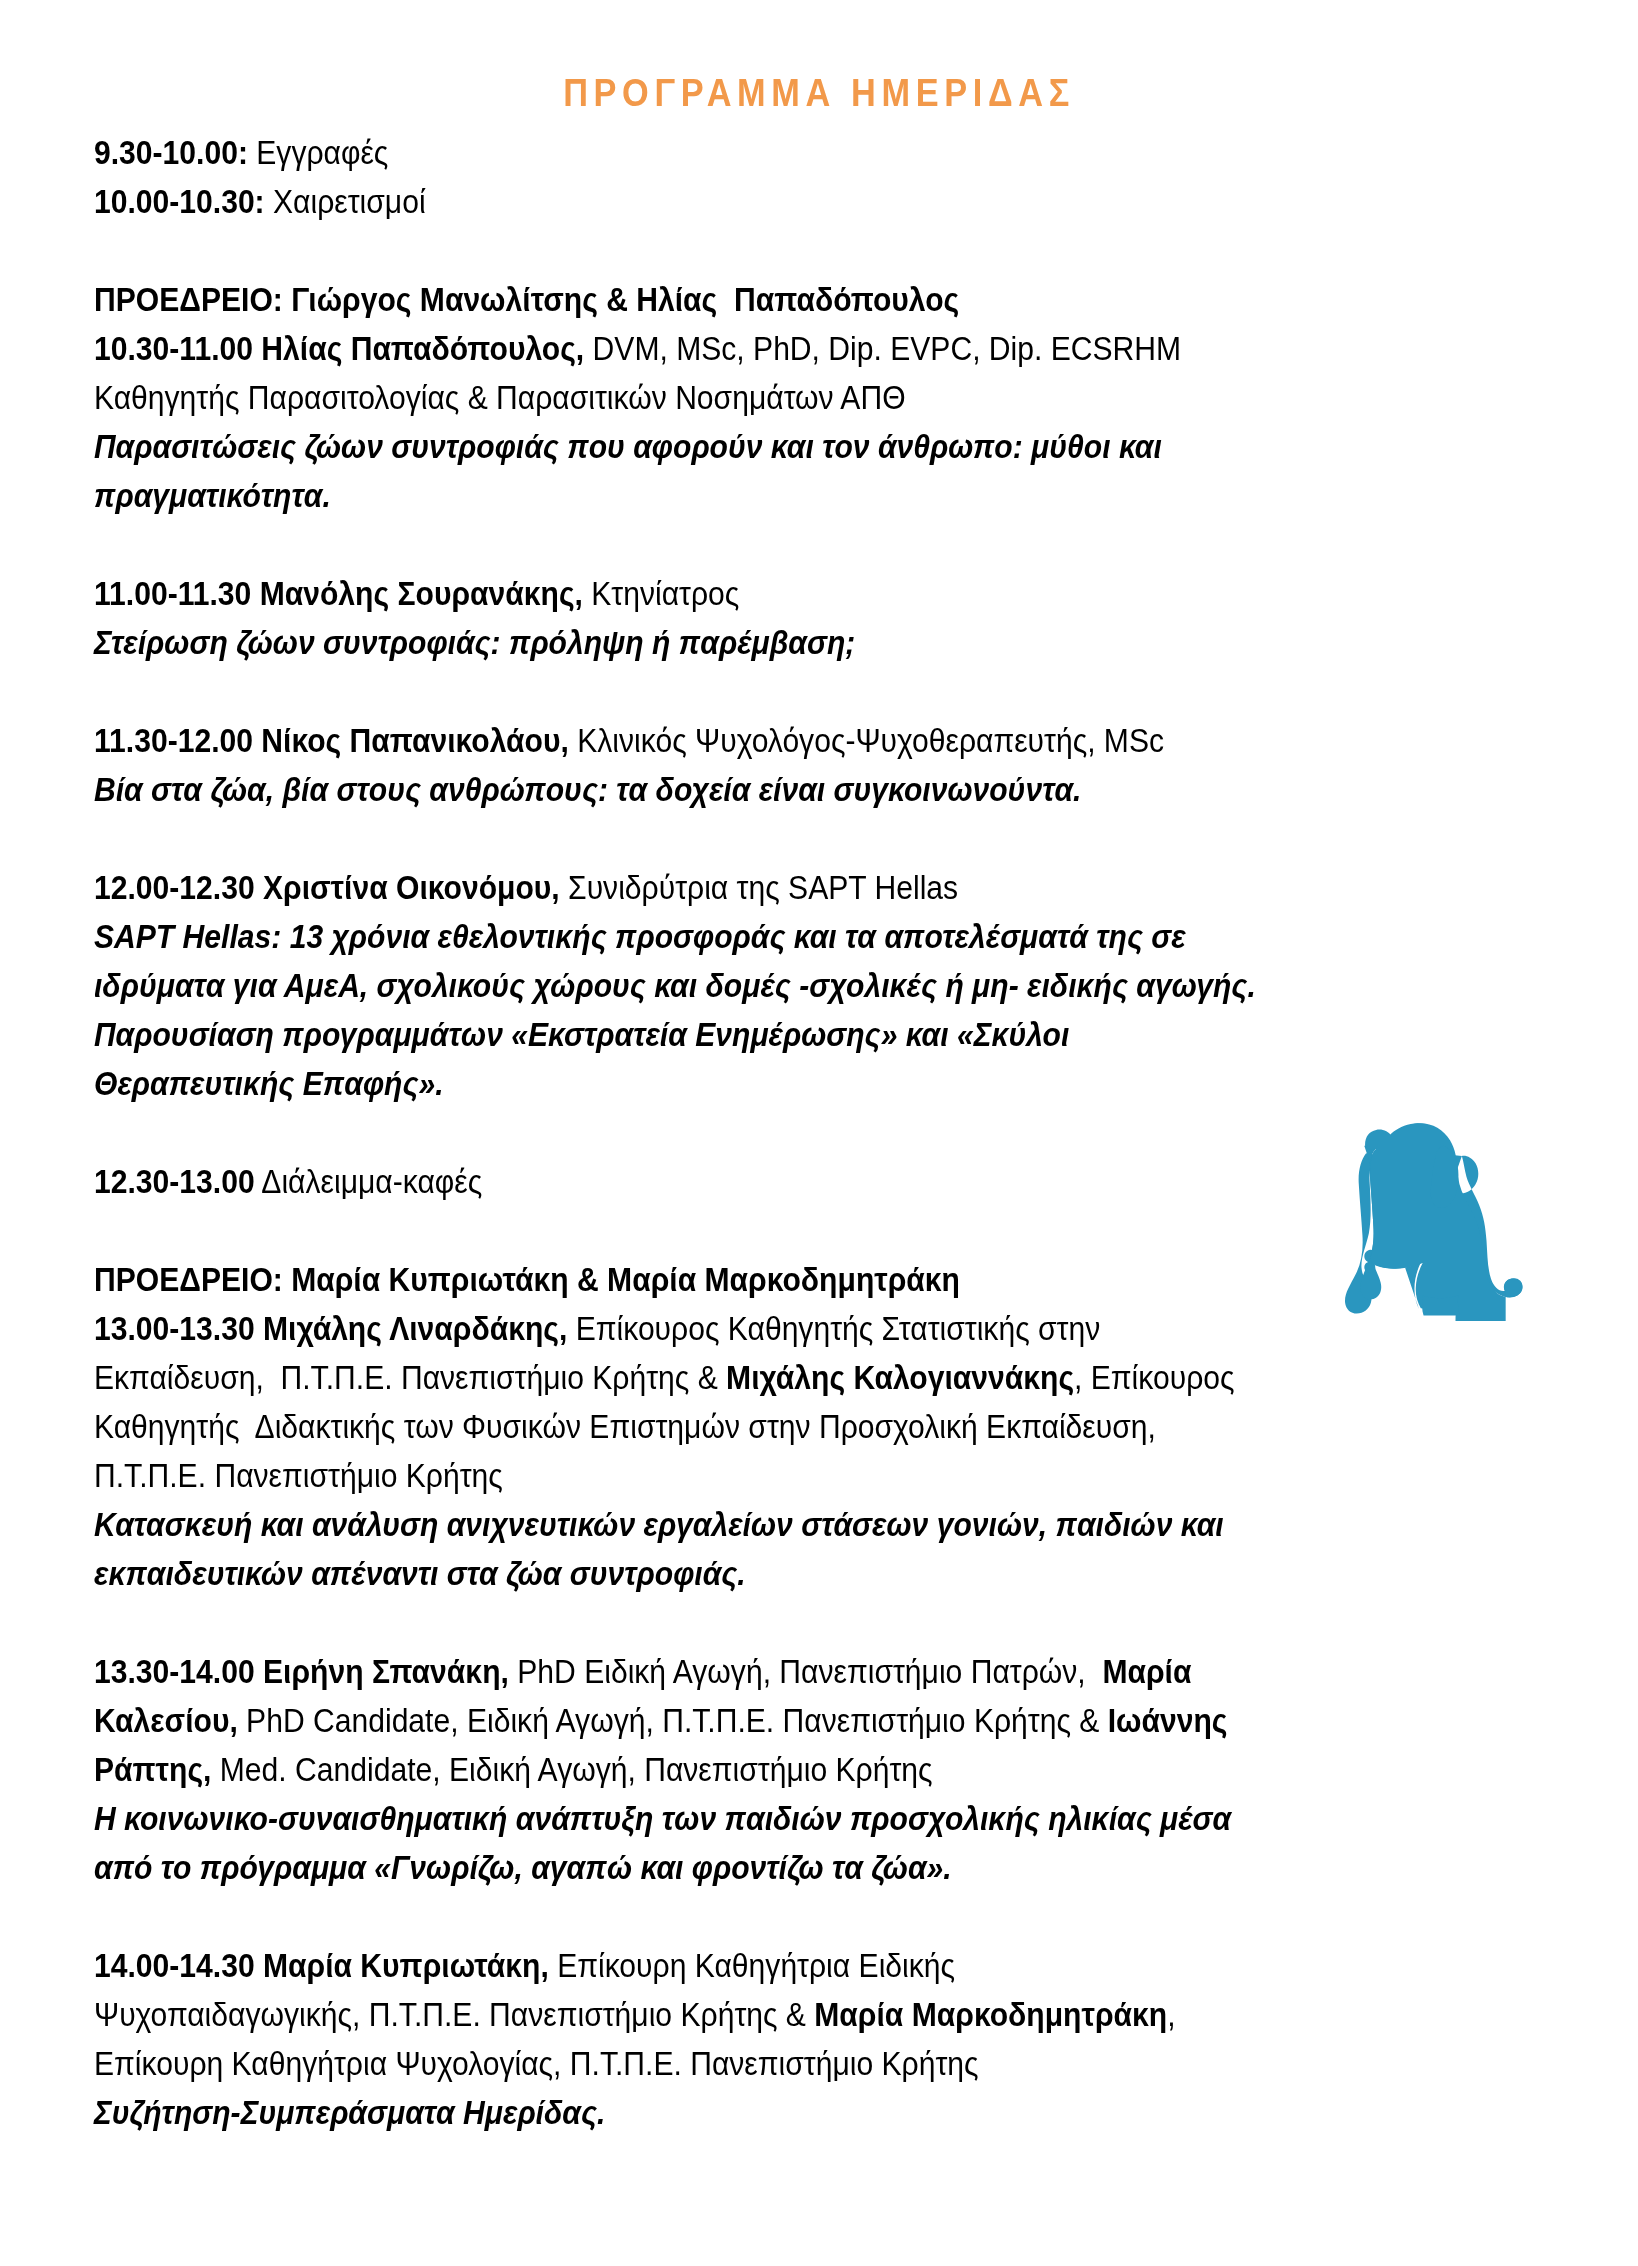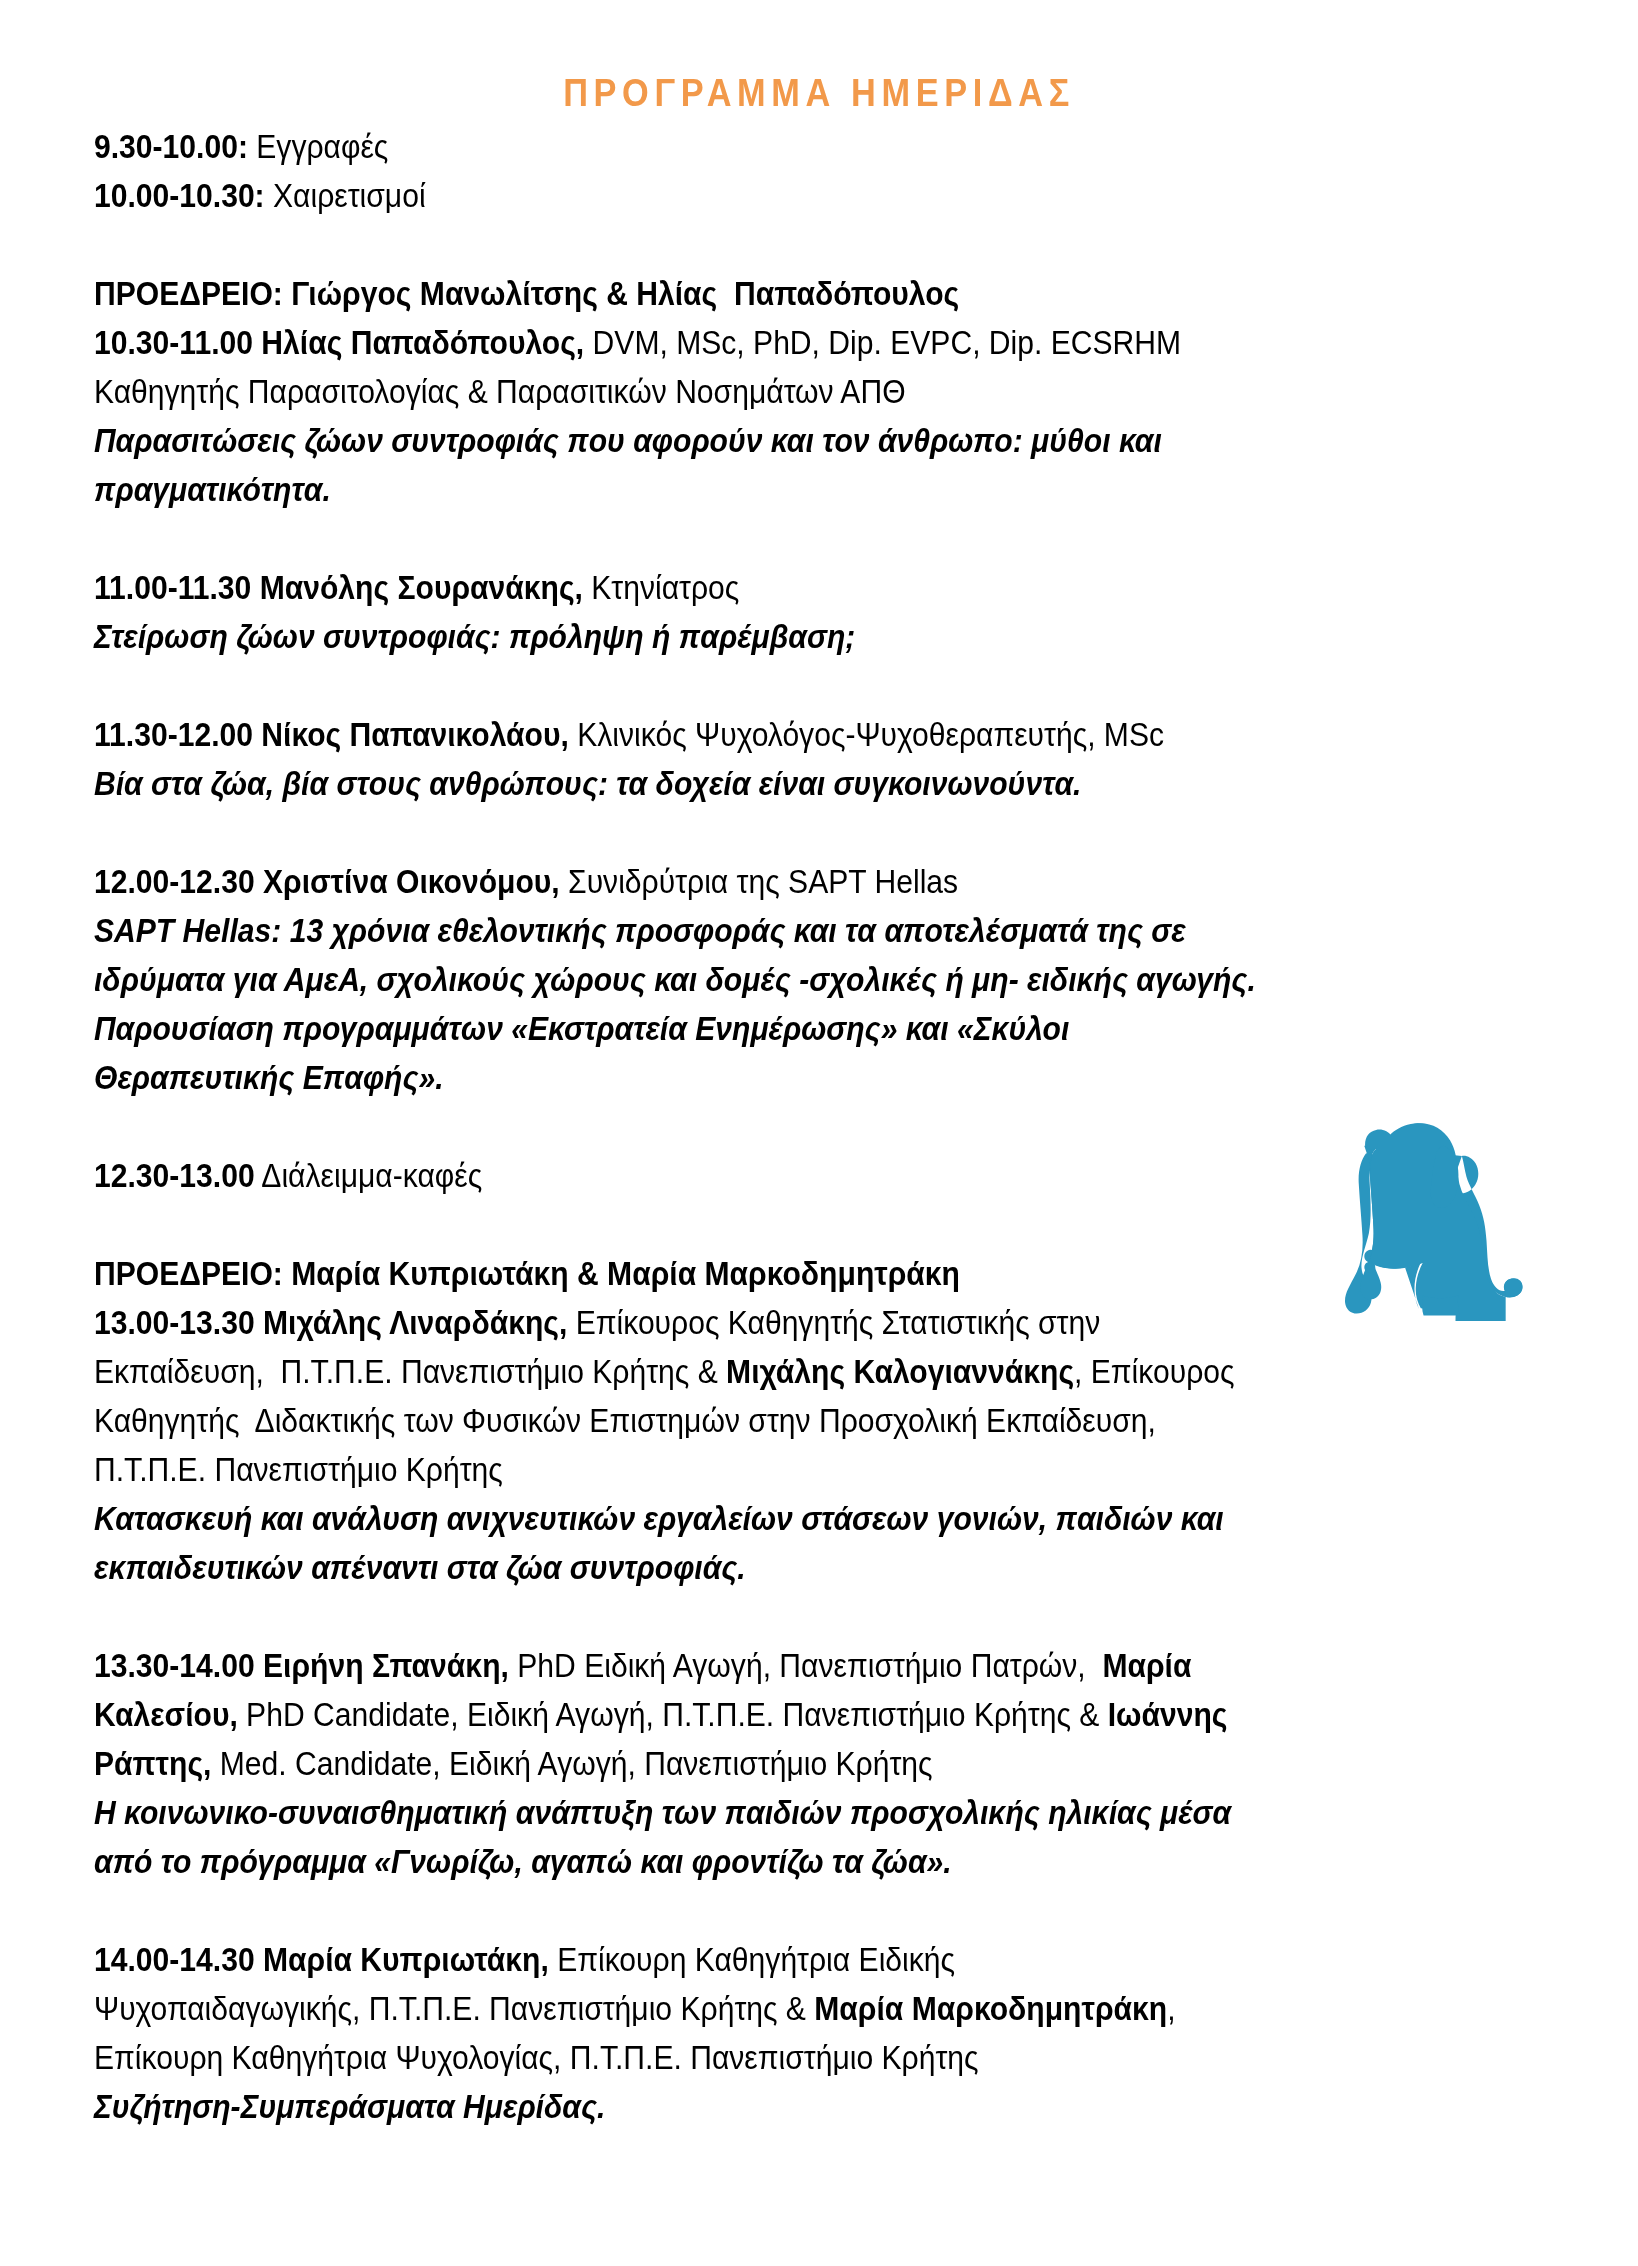--- a/index.html
+++ b/index.html
@@ -25,21 +25,21 @@
     font-weight: bold;
     font-size: 39px;
     letter-spacing: 6.4px;
     font-family: "Liberation Sans", "DejaVu Sans", sans-serif;
     transform: scaleX(0.88);
     transform-origin: center top;
   }
   .body-col {
     position: absolute;
     left: 94px;
-    top: 122px;
+    top: 128px;
     width: 1371px;
   }
   .ln {
     font-size: 34px;
     line-height: 49px;
     color: #000000;
     white-space: pre-wrap;
     transform: scaleX(0.885);
     transform-origin: left center;
     width: 112.9%;

